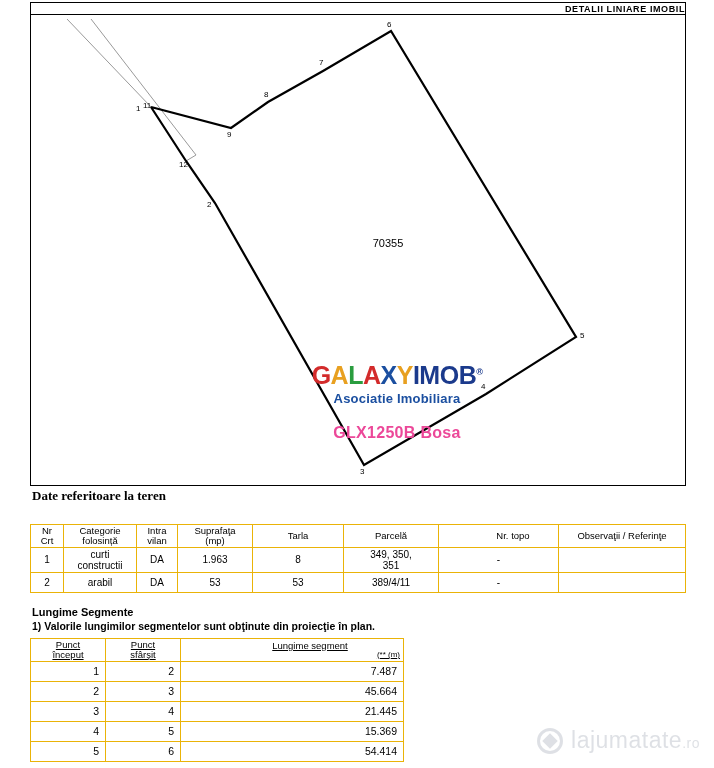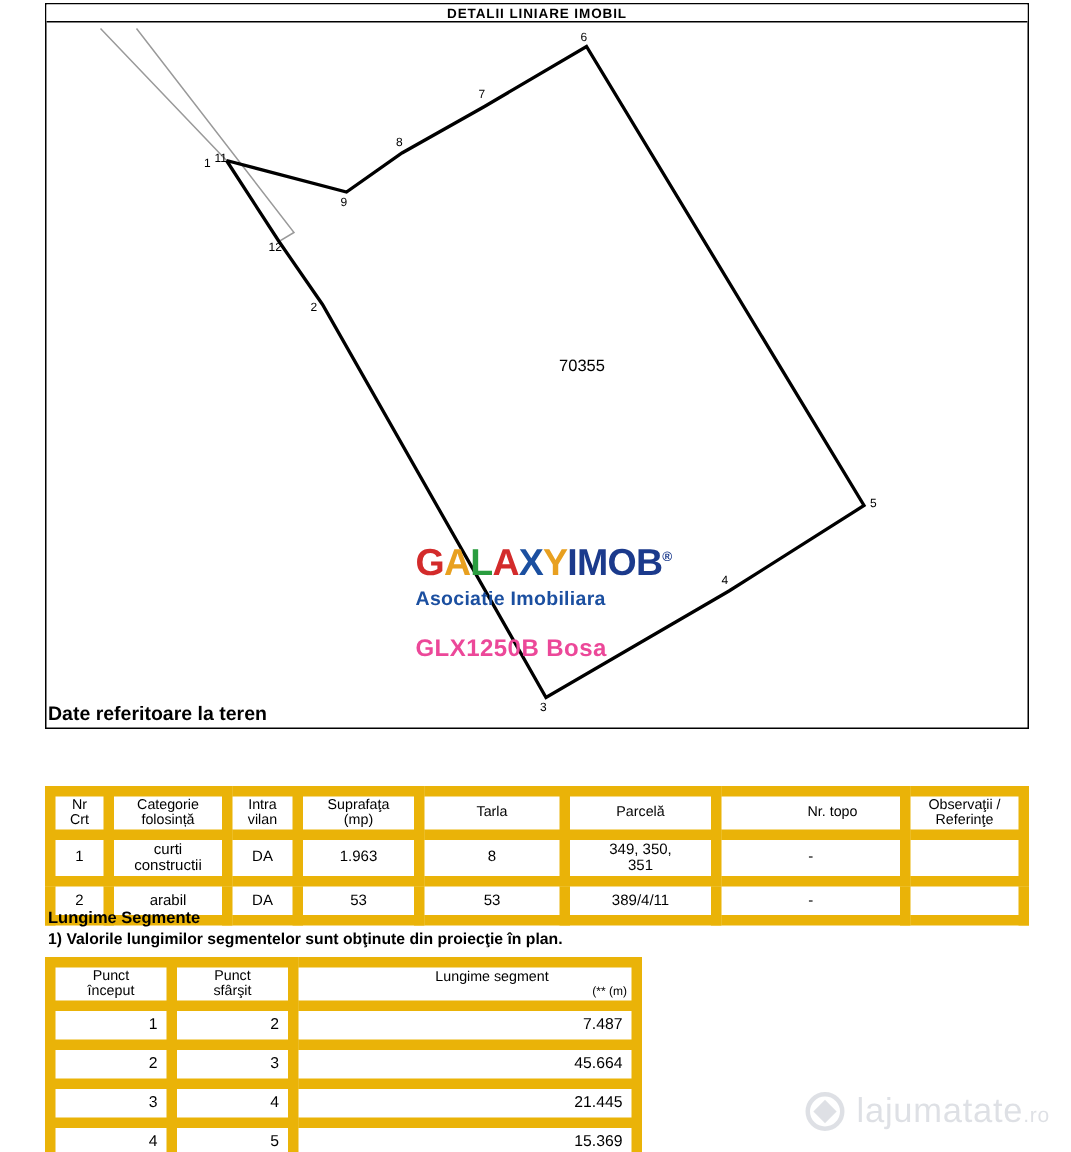--- a/index.html
+++ b/index.html
@@ -31,21 +31,21 @@
     height: 484px;
     border: 1px solid #000;
     box-sizing: border-box;
     background: #fff;
   }
   .plan-title {
     position: absolute;
     left: 0;
     top: 0;
     width: 100%;
-    text-align: center;
+    text-align: right;
     font-size: 9px;
     font-weight: bold;
     letter-spacing: 0.6px;
     padding-top: 1px;
     border-bottom: 1px solid #000;
     height: 12px;
     box-sizing: border-box;
     background: #fff;
   }
   .plan-svg {
@@ -63,24 +63,24 @@
   }
   .parcel-number {
     font-size: 11px;
     fill: #000;
     font-family: "Liberation Sans", sans-serif;
   }
 
   
   .logo-block {
     position: absolute;
-    left: 246px;
+    left: 236px;
     top: 360px;
     width: 260px;
-    text-align: left;
+    text-align: center;
     user-select: none;
   }
   .logo-main {
     font-size: 25px;
     font-weight: bold;
     letter-spacing: -0.5px;
     line-height: 1;
     white-space: nowrap;
   }
   .logo-main span { display: inline; }
@@ -104,32 +104,32 @@
     margin-top: 18px;
     letter-spacing: 0.3px;
   }
 
   
   .section-title {
     position: absolute;
     font-size: 13px;
     font-weight: bold;
   }
-  #teren-title { left: 32px; top: 468px; }
+  #teren-title { left: 32px; top: 488px; font-family: Liberation Serif, serif; }
   #lungime-title { left: 32px; top: 606px; font-size: 11px; font-weight: bold; }
   #lungime-note { left: 32px; top: 620px; font-size: 10.5px; font-weight: bold; }
 
   
   table {
     border-collapse: collapse;
     font-size: 10px;
     background: #fff;
   }
   table td, table th {
-    border: 7px solid #eab308;
+    border: 1px solid #eab308;
     padding: 1px 3px;
     text-align: center;
     vertical-align: middle;
     font-weight: normal;
   }
   #teren-table {
     position: absolute;
     left: 30px;
     top: 524px;
     width: 656px;
@@ -146,21 +146,21 @@
   .col-topo { width: 84px; padding-left: 32px; }
   .col-obs { width: auto; }
 
   #segmente-table {
     position: absolute;
     left: 30px;
     top: 638px;
     width: 316px;
     table-layout: fixed;
   }
-  #segmente-table th { font-size: 9.5px; line-height: 1.05; }
+  #segmente-table th { font-size: 9.5px; line-height: 1.05; text-decoration: underline; }
   #segmente-table td { height: 17px; font-size: 10.5px; }
   .seg-col-start { width: 68px; }
   .seg-col-end { width: 68px; }
   .seg-col-len { width: 180px; padding-left: 39px; }
   .seg-num { text-align: right; padding-right: 6px; }
   .seg-len-head small {
     display: block;
     font-size: 8px;
     text-align: right;
     font-weight: normal;

